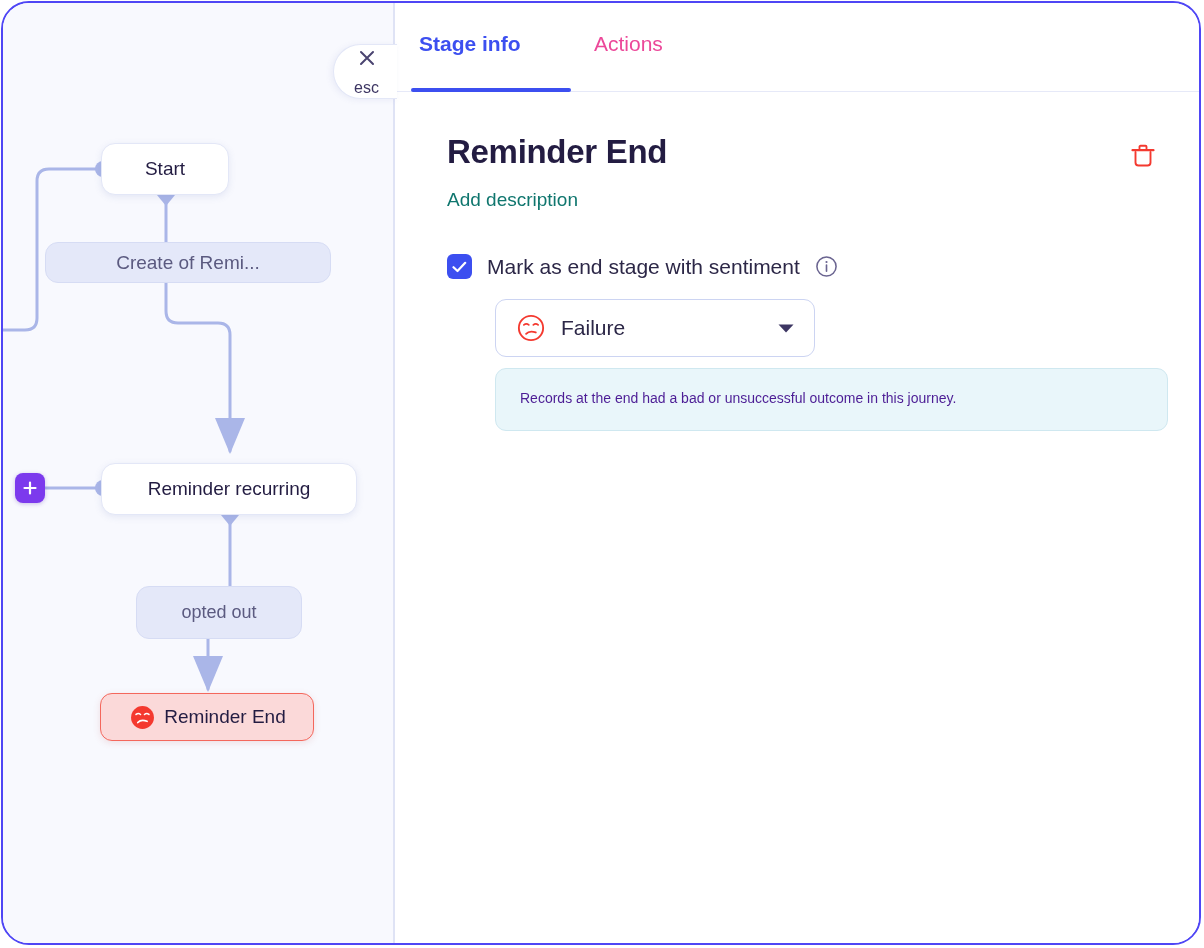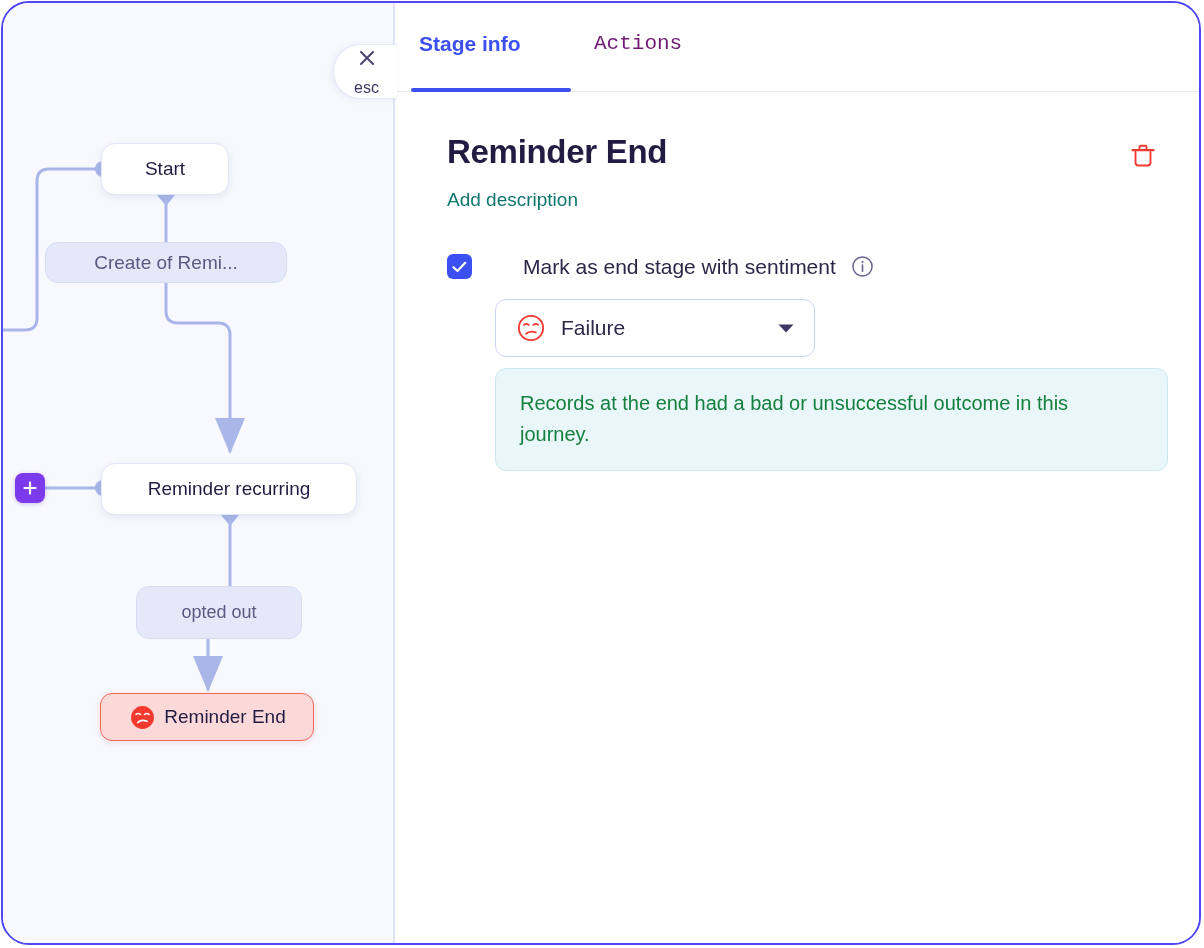--- a/index.html
+++ b/index.html
@@ -22,21 +22,21 @@
         justify-content:center;}
 
   .node-card{background:#ffffff;border:1.5px solid #e3e7f7;border-radius:14px;
         box-shadow:0 2px 7px rgba(90,105,180,.13);color:#231c42;}
 
   .node-start{left:98px;top:140px;width:128px;height:52px;font-size:19px;}
   .node-recurring{left:98px;top:460px;width:256px;height:52px;font-size:19px;}
 
   .chip{background:#e4e8f9;border:1px solid #d6dcf4;border-radius:13px;
         color:#5b5a80;}
-  .chip-create{left:42px;top:239px;width:242px;height:41px;font-size:19px;}
+  .chip-create{left:42px;top:239px;width:286px;height:41px;font-size:19px;}
   .chip-opted{left:133px;top:583px;width:166px;height:53px;font-size:18px;}
 
   .node-end{left:97px;top:690px;width:214px;height:48px;border-radius:12px;
         background:#fbd9d9;border:1.5px solid #f4675c;
         box-shadow:0 2px 7px rgba(190,90,90,.16);
         color:#231c42;font-size:19px;gap:9px;padding-left:2px;}
 
   .end-emoji{width:25px;height:25px;flex:0 0 auto;}
 
   .plus-btn{position:absolute;left:12px;top:470px;width:30px;height:30px;
@@ -56,21 +56,21 @@
   .esc-label{font-size:16px;color:#3d3663;line-height:1;margin-top:12px;}
 
   
   .panel{position:absolute;left:392px;top:0;width:808px;height:940px;
          background:#ffffff;}
 
   .tabs{position:absolute;left:0;top:0;width:808px;height:89px;}
   .tab{position:absolute;top:29px;font-size:21px;background:none;border:none;
        cursor:pointer;padding:0;font-family:inherit;}
   .tab-stage{left:24px;color:#3c4ff0;font-weight:bold;text-align:center;}
-  .tab-actions{left:199px;color:#701a75;font-family:Liberation Mono, monospace;}
+  .tab-actions{left:199px;color:#ec4899;}
   .tabs-baseline{position:absolute;left:0;top:88px;width:808px;height:1px;
        background:#e6e9f8;}
   .tab-underline{position:absolute;left:16px;top:85px;width:160px;height:4px;
        background:#3c4ff0;border-radius:2px;}
 
   .content{position:absolute;left:0;top:89px;width:808px;height:851px;}
 
   .title{position:absolute;left:52px;top:41px;font-size:33px;font-weight:bold;
        color:#231c42;letter-spacing:-.3px;}
   .add-desc{position:absolute;left:52px;top:97px;font-size:19px;color:#0f766e;
@@ -78,35 +78,35 @@
 
   .trash-btn{position:absolute;left:731px;top:49px;width:34px;height:34px;
        background:none;border:none;cursor:pointer;padding:0;
        display:flex;align-items:center;justify-content:center;}
 
   .check-row{position:absolute;left:52px;top:162px;display:flex;
        align-items:center;gap:15px;}
   .checkbox{width:25px;height:25px;border-radius:6px;background:#3c4ff0;
        border:none;cursor:pointer;display:flex;align-items:center;
        justify-content:center;padding:0;flex:0 0 auto;}
-  .check-label{font-size:21px;color:#2c2747;margin-left:36px;}
+  .check-label{font-size:21px;color:#2c2747;}
   .info-icon{cursor:pointer;display:block;}
 
   .select{position:absolute;left:100px;top:207px;width:320px;height:58px;
        background:#ffffff;border:1.5px solid #ccd4f2;border-radius:11px;
        display:flex;align-items:center;cursor:pointer;box-sizing:border-box;
        padding:0 18px 0 21px;gap:16px;font-family:inherit;}
   .select-face{flex:0 0 auto;display:block;}
   .select-text{font-size:21px;color:#2c2747;flex:1;text-align:left;}
   .caret{flex:0 0 auto;display:block;}
 
   .infobox{position:absolute;left:100px;top:276px;width:673px;
        background:#e9f6fa;border:1px solid #cfe8f0;border-radius:11px;
        box-sizing:border-box;padding:19px 24px 20px 24px;}
-  .infobox-text{font-size:20px;line-height:1.55;color:#15803d;}
+  .infobox-text{font-size:14px;line-height:1.55;color:#4c1d95;}
 </style>
 </head>
 <body>
 
 <div class="window">
 
   <div class="canvas">
 
     <svg class="svg-layer" viewBox="0 0 390 940">
       <defs>

